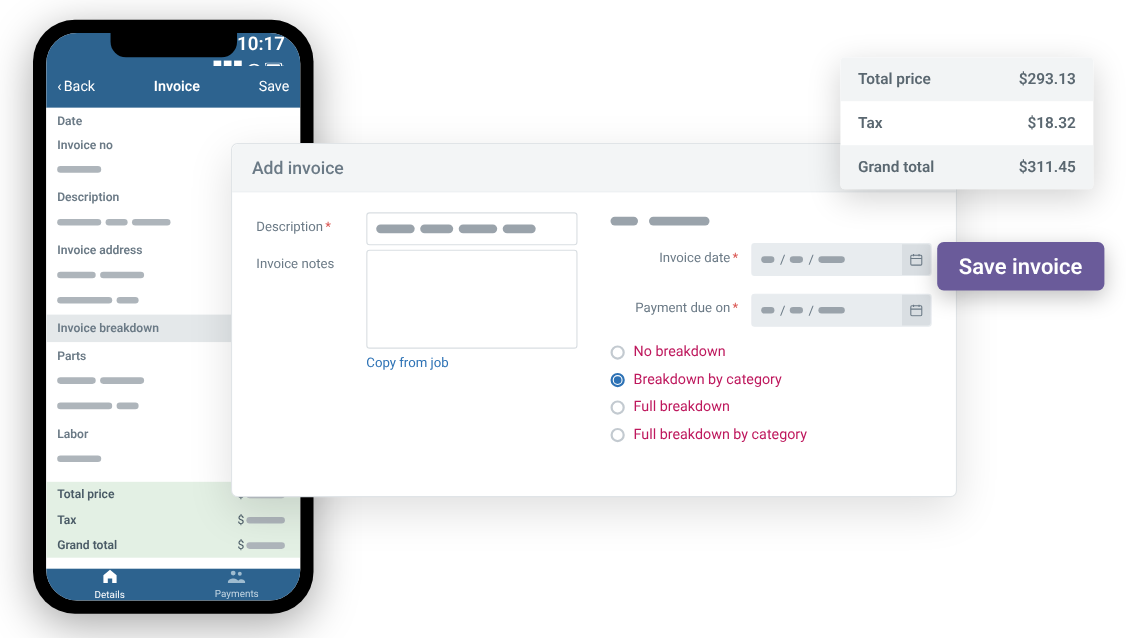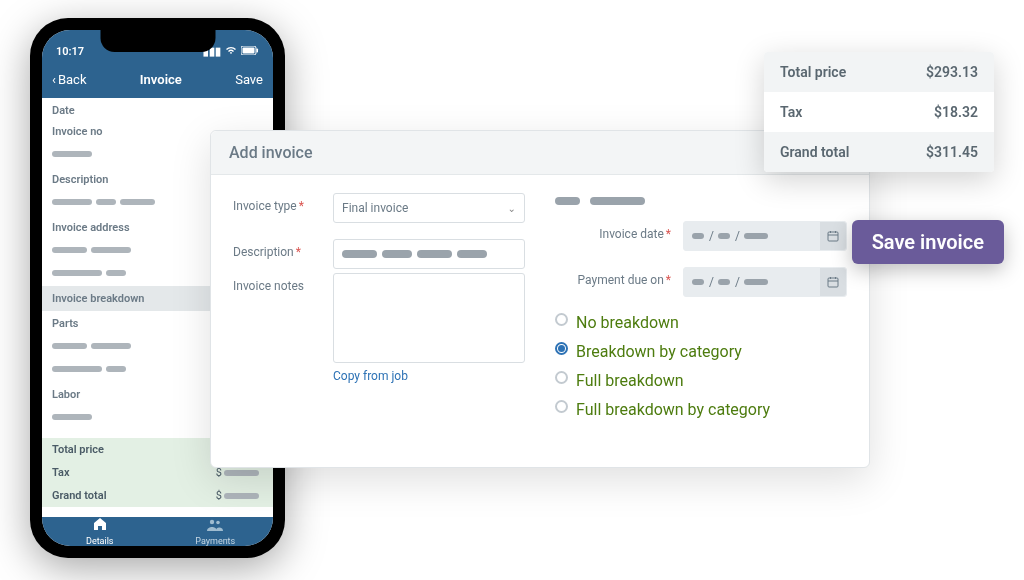--- a/index.html
+++ b/index.html
@@ -35,22 +35,23 @@
     z-index: 10;
   }
   .phone-statusbar {
     background: #2d638f;
     color: #fff;
     height: 30px;
     display: flex;
     align-items: flex-end;
     justify-content: space-between;
     padding: 0 14px 2px;
-    font-size: 11px;
+    font-size: 17px;
     font-weight: 600;
+    flex-direction: column;
   }
   .phone-statusbar .right { display: flex; gap: 4px; align-items: center; }
   .phone-header {
     background: #2d638f;
     color: #fff;
     height: 38px;
     display: flex;
     align-items: center;
     justify-content: space-between;
     padding: 0 10px;
@@ -114,21 +115,21 @@
     color: #6b7a86;
     display: flex;
     align-items: center;
     position: relative;
   }
   .form-control.textarea { height: 90px; align-items: flex-start; padding-top: 6px; }
   .form-control.flatgrey { background: #e8ecef; border-color: #e8ecef; }
   .form-control .chev { position: absolute; right: 8px; color: #888; font-size: 10px; }
   .form-control .cal { position: absolute; right: 0; top: 0; height: 100%; width: 26px; background: #d9dee2; border-radius: 0 3px 3px 0; display: flex; align-items: center; justify-content: center; color: #6b7a86; }
   .link { color: #2d72b5; font-size: 12px; cursor: pointer; }
-  .radio-opt { display: flex; gap: 8px; font-size: 16px; color: #4d7c0f; margin-bottom: 10px; }
+  .radio-opt { display: flex; align-items: center; gap: 8px; font-size: 13px; color: #be185d; margin-bottom: 10px; }
   .radio { width: 13px; height: 13px; border-radius: 50%; border: 2px solid #c3cad0; display: inline-flex; align-items: center; justify-content: center; }
   .radio.checked { border-color: #2d72b5; }
   .radio.checked::after { content: ""; width: 7px; height: 7px; border-radius: 50%; background: #2d72b5; }
   .ph-seg { height: 8px; border-radius: 4px; background: #9aa3ab; display: inline-block; margin-right: 5px; }
 
   
   .totals-card {
     position: absolute;
     right: 30px;
     top: 52px;
@@ -261,27 +262,20 @@
         <span>Payments</span>
       </div>
     </div>
   </div>
 </div>
 
 <div class="card">
   <div class="card-header">Add invoice</div>
   <div class="card-body">
     <div class="col">
-      <div class="form-row">
-        <div class="form-label"><span>Invoice type</span><span class="req">*</span></div>
-        <div class="form-control">
-          <span>Final invoice</span>
-          <span class="chev">⌄</span>
-        </div>
-      </div>
       <div class="form-row" style="margin-bottom:4px">
         <div class="form-label"><span>Description</span><span class="req">*</span></div>
         <div class="form-control">
           <span class="ph-seg" style="width:35px"></span>
             <span class="ph-seg" style="width:30px"></span>
             <span class="ph-seg" style="width:35px"></span>
             <span class="ph-seg" style="width:30px"></span>
         </div>
       </div>
       <div class="form-row" style="margin-bottom:6px">

